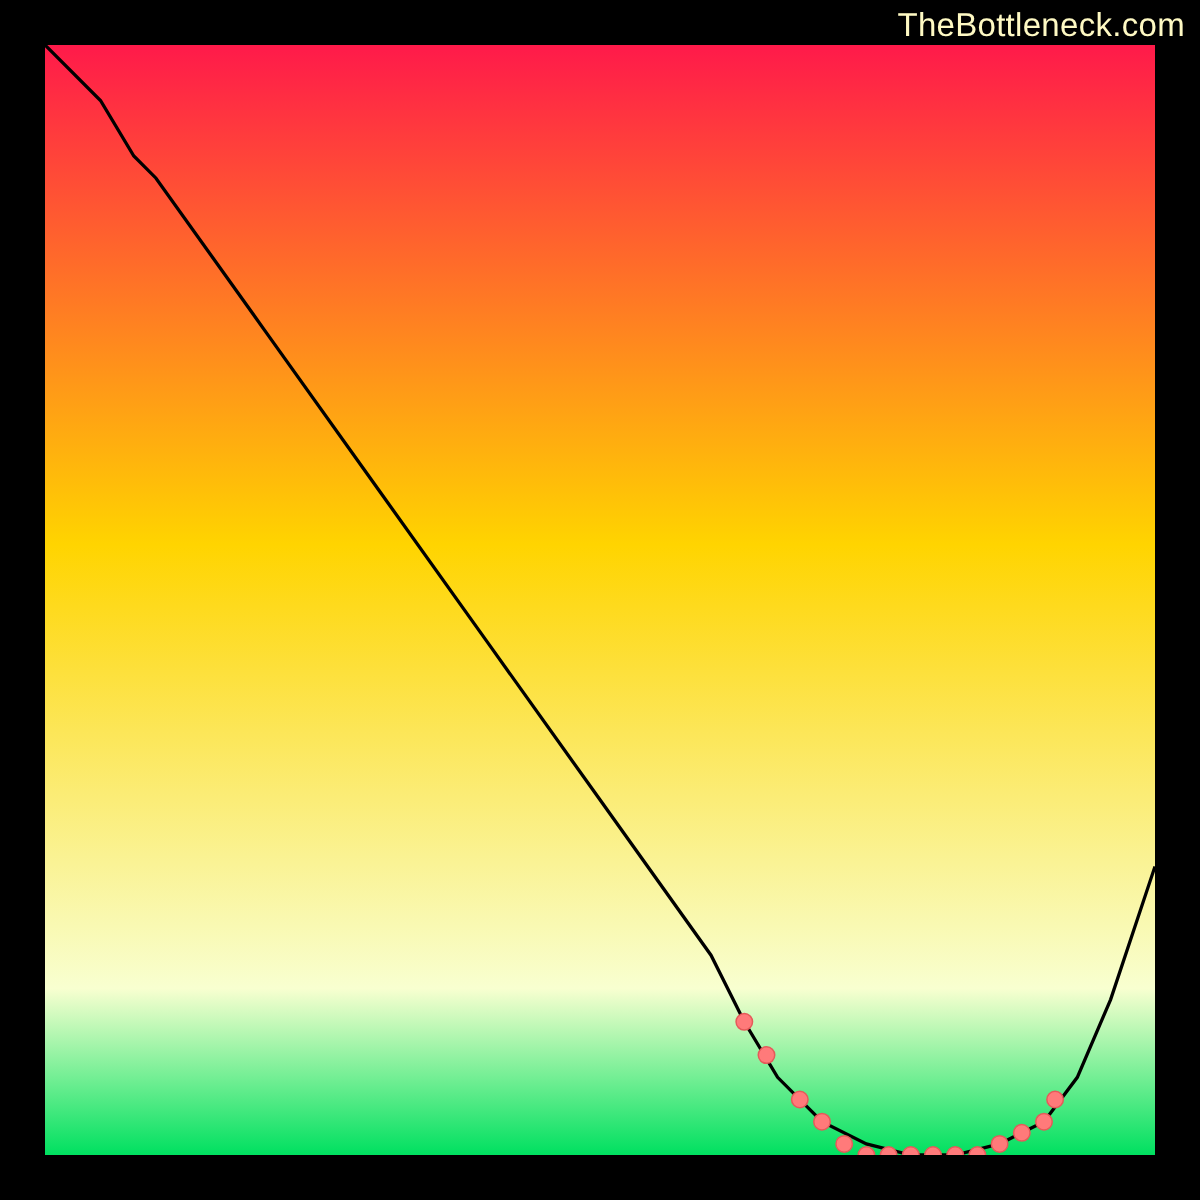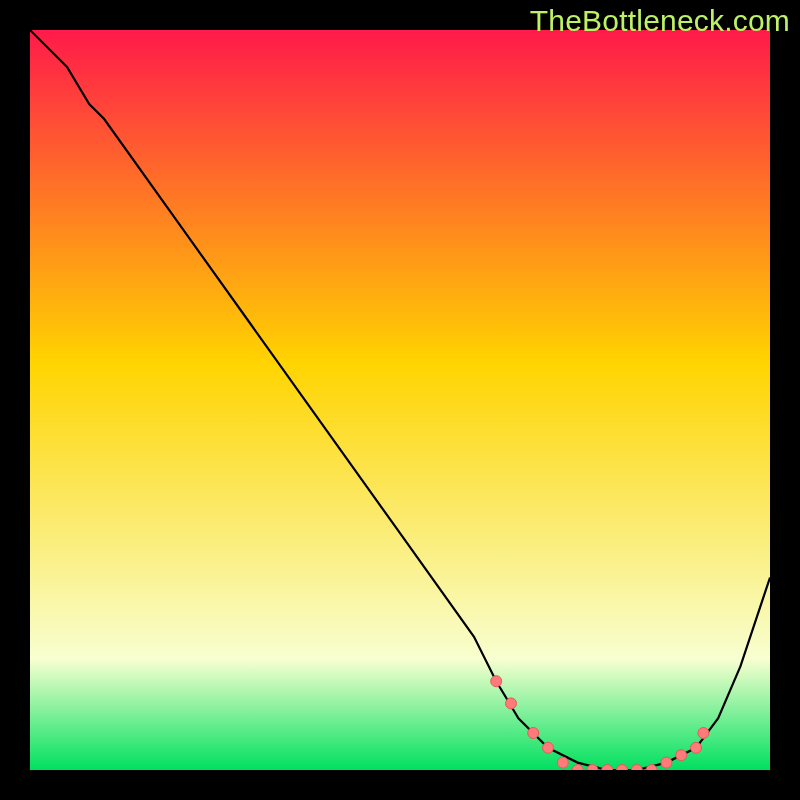--- a/index.html
+++ b/index.html
@@ -8,22 +8,22 @@
     height: 800px;
     background: #000;
     position: relative;
     font-family: Arial, Helvetica, sans-serif;
     overflow: hidden;
   }
   .watermark {
     position: absolute;
     top: 4px;
     right: 10px;
-    color: #bef264;
-    font-size: 30px;
+    color: #fef9c3;
+    font-size: 22px;
     font-weight: 500;
     z-index: 10;
     letter-spacing: 0.2px;
   }
   .plot {
     position: absolute;
     left: 30px;
     top: 30px;
     width: 740px;
     height: 740px;

